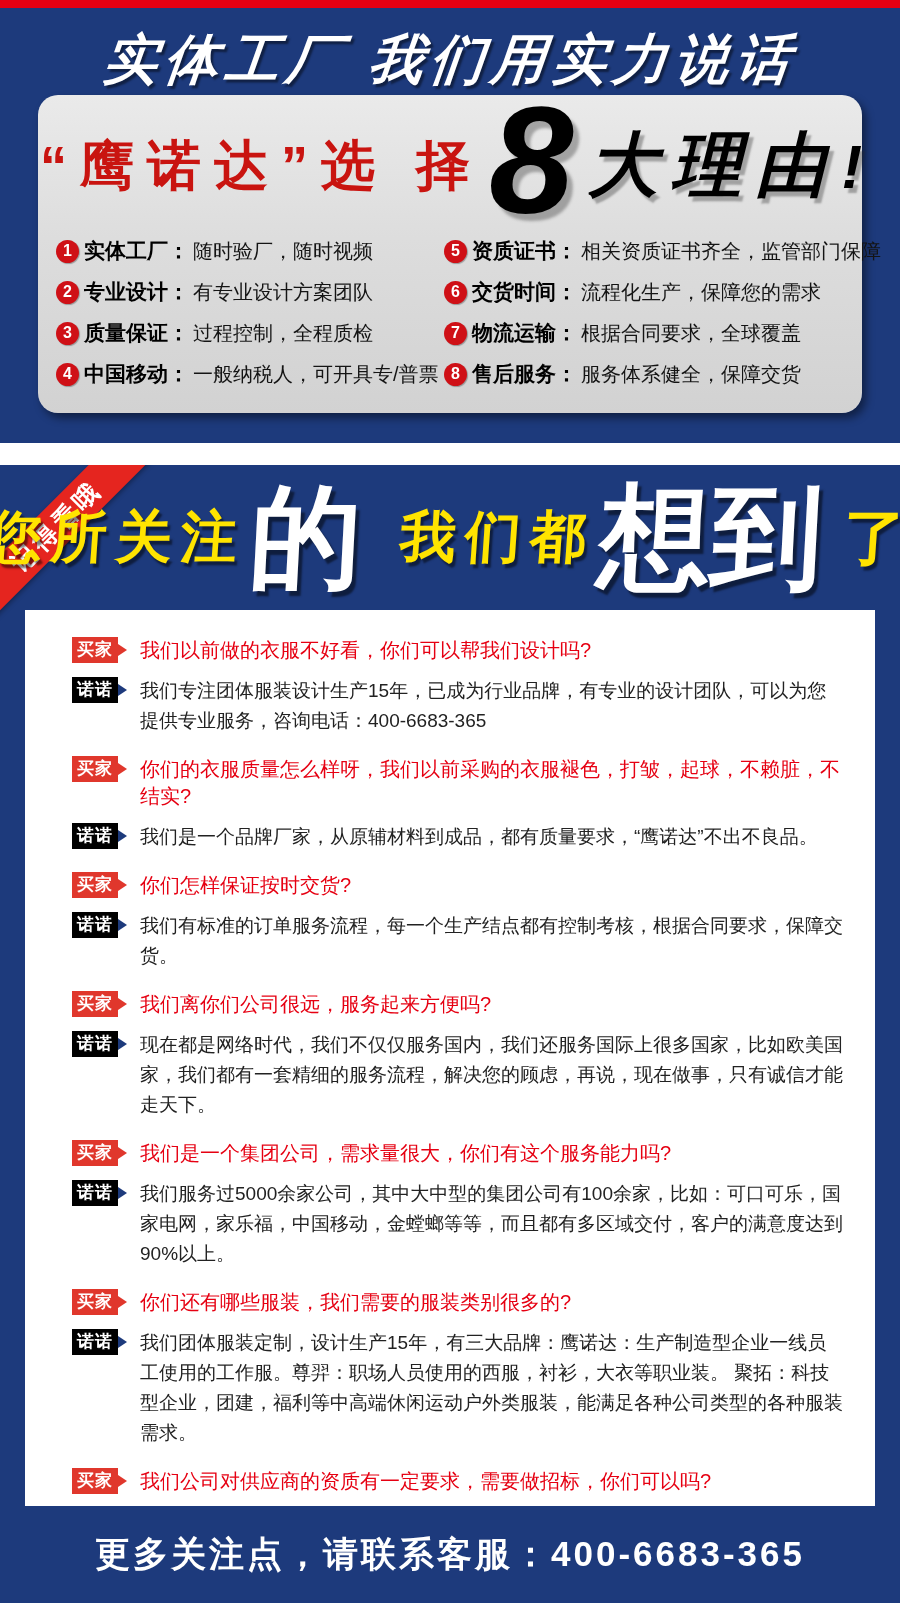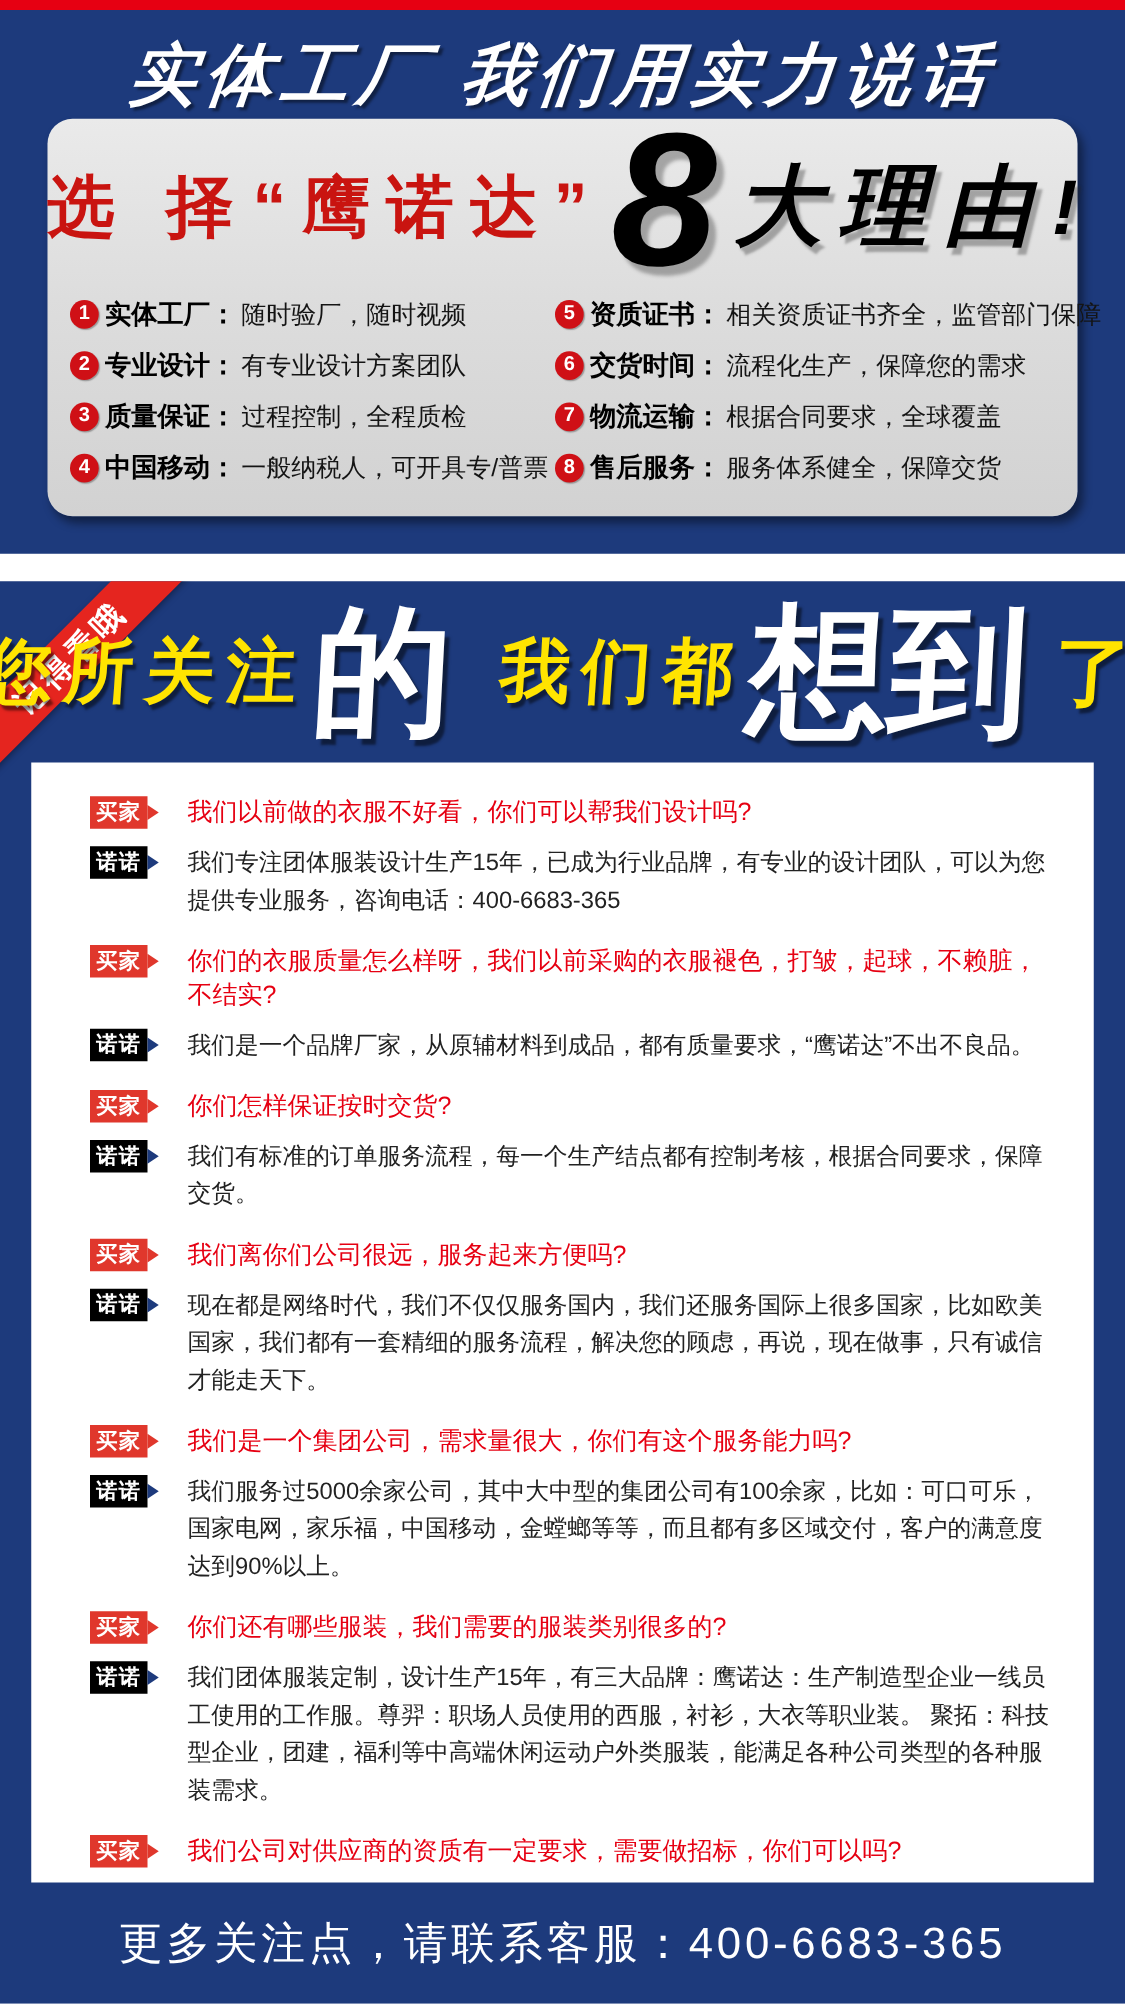--- a/index.html
+++ b/index.html
@@ -85,21 +85,21 @@
     transform:skewX(-3deg);
   }
   .h-gap{margin-left:34px;}
   .h-last{font-size:62px;margin-left:16px;}
   
   .qa-card{
     margin:0 25px;height:896px;background:#fff;
     box-sizing:border-box;padding:26px 30px 0 47px;overflow:hidden;
   }
   .qa-block{margin-bottom:19px;}
-  .qa-row{display:flex;align-items:flex-start;gap:10px;}
+  .qa-row{display:flex;align-items:flex-start;}
   .qa-row.answer{margin-top:12px;}
   .tag{
     flex:0 0 auto;width:46px;height:26px;margin-right:22px;margin-top:1px;
     position:relative;color:#fff;font-weight:bold;font-size:17px;
     text-align:center;line-height:26px;letter-spacing:1px;
   }
   .tag::after{
     content:"";position:absolute;right:-9px;top:7px;width:0;height:0;
     border-top:6px solid transparent;border-bottom:6px solid transparent;
     border-left:9px solid #000;
@@ -110,35 +110,35 @@
   .tag.blue::after{border-left-color:#1d3a7c;}
   .q-text{
     color:#e60012;font-size:20px;line-height:27px;padding-top:1px;
   }
   .a-text{
     color:#222;font-size:19px;line-height:30px;
   }
   
   .footer-bar{
     height:97px;display:flex;align-items:center;justify-content:center;
-    color:#fff;font-size:35px;font-weight:normal;letter-spacing:3px;
+    color:#fff;font-size:35px;font-weight:bold;letter-spacing:3px;
     white-space:nowrap;
   }
 </style>
 </head>
 <body>
 
 <div class="top-section">
   <div class="red-strip"></div>
   <div class="slogan">实体工厂 我们用实力说话</div>
 
   <div class="gray-card">
     <div class="card-title">
+      <span class="t-red t-brand">“鹰诺达”</span>
       <span class="t-red">选 择</span>
-      <span class="t-red t-brand">“鹰诺达”</span>
       <span class="t-eight">8</span>
       <span class="t-black">大理由</span>
       <span class="t-bang">!</span>
     </div>
 
     <div class="reasons-grid">
       <div class="reasons-col left">
         <div class="reason-item">
           <span class="num-circle">1</span>
           <span class="reason-label">实体工厂：</span>

